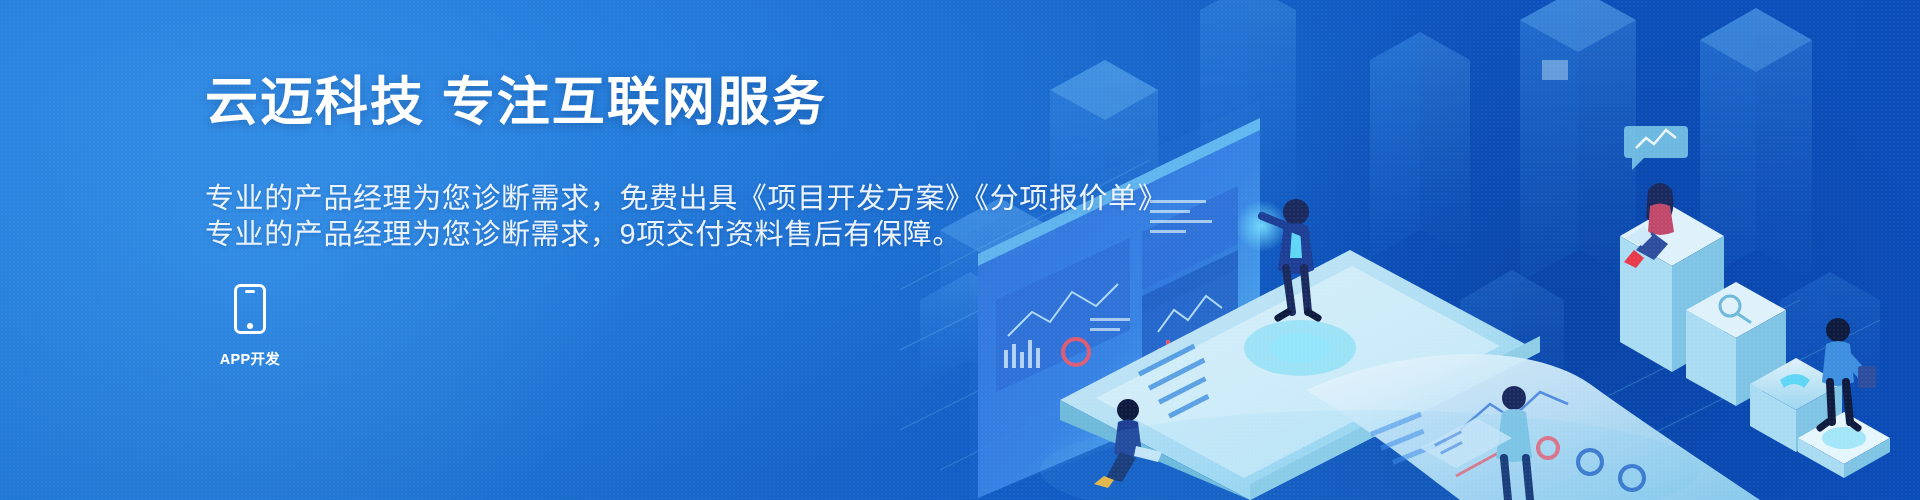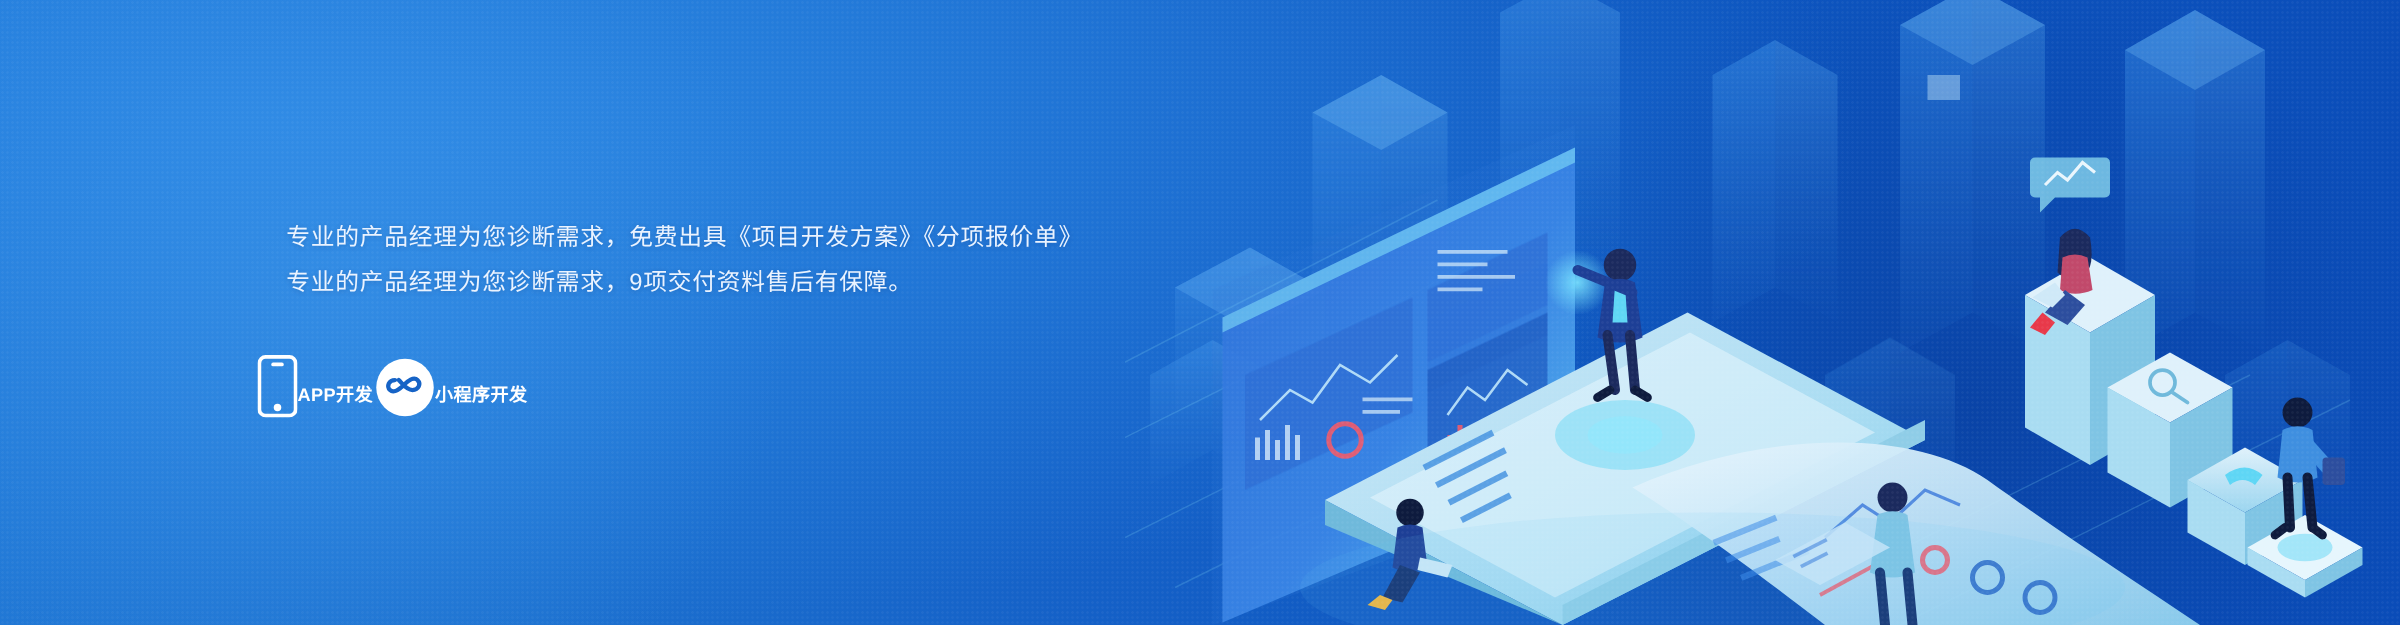--- a/index.html
+++ b/index.html
@@ -36,34 +36,33 @@
   
   .content{position:absolute;left:205px;top:0;width:720px;height:500px;}
   .title{
     position:absolute;top:72px;left:0;
     font-size:53px;line-height:1.12;font-weight:bold;color:#ffffff;
     letter-spacing:2px;white-space:nowrap;
     text-shadow:0 2px 10px rgba(2,30,80,.28);
   }
   .sub{
     position:absolute;left:0;
-    font-size:19px;line-height:1.55;color:#eaf3ff;
+    font-size:29px;line-height:1.55;color:#eaf3ff;
     letter-spacing:.6px;white-space:nowrap;
     text-shadow:0 1px 4px rgba(2,30,80,.22);
-    margin-left:24px;
   }
   .sub1{top:176px;}
   .sub2{top:212px;}
 
   
   .services{
     position:absolute;left:1px;top:282px;display:flex;align-items:flex-end;
   }
   .svc{
-    width:88px;display:flex;align-items:center;
+    width:88px;display:flex;flex-direction:column;align-items:center;
     margin-right:6px;
   }
   .svc .ic{
     height:52px;display:flex;align-items:flex-end;justify-content:center;
     margin-bottom:13px;
   }
   .svc .lbl{
     font-size:14.5px;font-weight:bold;color:#ffffff;white-space:nowrap;
     letter-spacing:.3px;
   }
@@ -322,47 +321,38 @@
       </g>
 
       <ellipse cx="470" cy="470" rx="330" ry="60" fill="#63c8f2" opacity=".10"></ellipse>
     </svg>
   </div>
 
   <div class="tex"></div>
 
   <div class="content">
 
+    <div class="title">云迈科技 专注互联网服务</div>
 
     <div class="sub sub1">专业的产品经理为您诊断需求，免费出具《项目开发方案》《分项报价单》</div>
 
     <div class="sub sub2">专业的产品经理为您诊断需求，9项交付资料售后有保障。</div>
 
     <div class="services">
 
       <div class="svc">
         <div class="ic">
           <svg width="32" height="50" viewBox="0 0 32 50">
             <rect x="1.5" y="1.5" width="29" height="47" rx="5" ry="5" fill="none" stroke="#ffffff" stroke-width="3"></rect>
             <rect x="11" y="6" width="10" height="3" rx="1.5" fill="#ffffff"></rect>
             <circle cx="16" cy="42" r="3" fill="#ffffff"></circle>
           </svg>
         </div>
         <div class="lbl">APP开发</div>
       </div>
 
-      <div class="svc">
-        <div class="ic">
-          <svg width="48" height="48" viewBox="0 0 48 48">
-            <circle cx="24" cy="24" r="23" fill="#ffffff"></circle>
-            <path d="M16 18 c-5 0 -7 5 -4 8 c3 3 8 -1 11 -4 c3 -3 8 -7 11 -4 c3 3 1 8 -4 8
-                     c-5 0 -8 -5 -11 -8" fill="none" stroke="#1663c6" stroke-width="3.4" stroke-linecap="round"></path>
-          </svg>
-        </div>
-        <div class="lbl">小程序开发</div>
-      </div>
 
 
 
 
     </div>
   </div>
 </div>
 
 </body></html>

